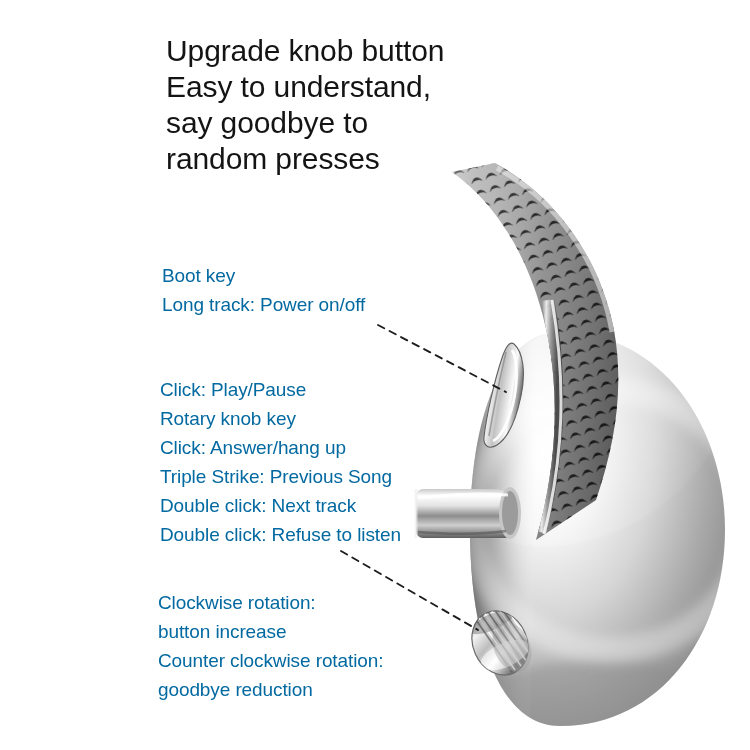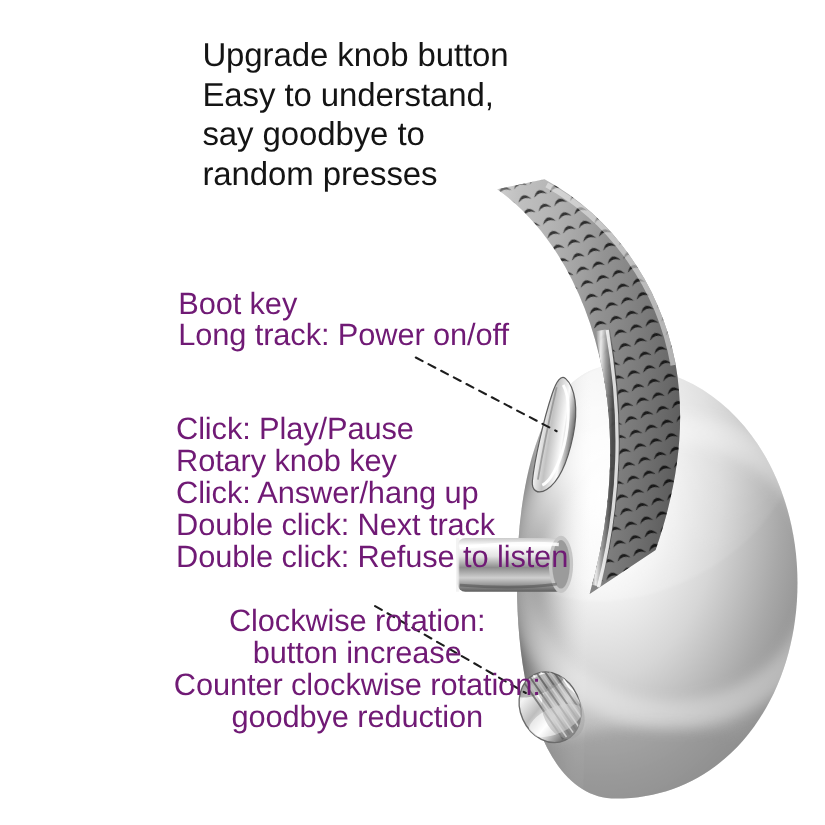--- a/index.html
+++ b/index.html
@@ -16,43 +16,43 @@
     font-family: "Liberation Sans", sans-serif;
     color: #111111;
   }
 
   
   .product { position: absolute; left: 0; top: 0; width: 750px; height: 750px; }
 
   
   .headline {
     position: absolute;
-    left: 184px;
+    left: 166px;
     top: 33px;
     width: 400px;
     font-size: 30px;
     line-height: 36px;
     letter-spacing: -0.1px;
     color: #141414;
     z-index: 6;
     white-space: pre-line;
   }
   .blk {
     position: absolute;
     z-index: 6;
-    font-size: 28px;
+    font-size: 19px;
     line-height: 29px;
-    color: #701a75;
+    color: #0369a1;
     letter-spacing: -0.1px;
     white-space: nowrap;
   }
   .blk .ln { display: block; }
   #boot-key-block   { left: 162px; top: 261px; }
   #rotary-block     { left: 160px; top: 375px; }
-  #rotation-block   { left: 158px; top: 550px; text-align: center; }
+  #rotation-block   { left: 158px; top: 588px; }
 </style>
 </head>
 <body>
 
 <div id="page">
 
   <svg class="product" viewBox="0 0 750 750" aria-hidden="true">
     <defs>
 
       <pattern id="knurl" width="15" height="13" patternUnits="userSpaceOnUse" patternTransform="rotate(-18)">
@@ -243,20 +243,21 @@
 
   <div class="blk" id="boot-key-block">
     <span class="ln">Boot key</span>
     <span class="ln">Long track: Power on/off</span>
   </div>
 
   <div class="blk" id="rotary-block">
     <span class="ln">Click: Play/Pause</span>
     <span class="ln">Rotary knob key</span>
     <span class="ln">Click: Answer/hang up</span>
+    <span class="ln">Triple Strike: Previous Song</span>
     <span class="ln">Double click: Next track</span>
     <span class="ln">Double click: Refuse to listen</span>
   </div>
 
   <div class="blk" id="rotation-block">
     <span class="ln">Clockwise rotation:</span>
     <span class="ln">button increase</span>
     <span class="ln">Counter clockwise rotation:</span>
     <span class="ln">goodbye reduction</span>
   </div>

